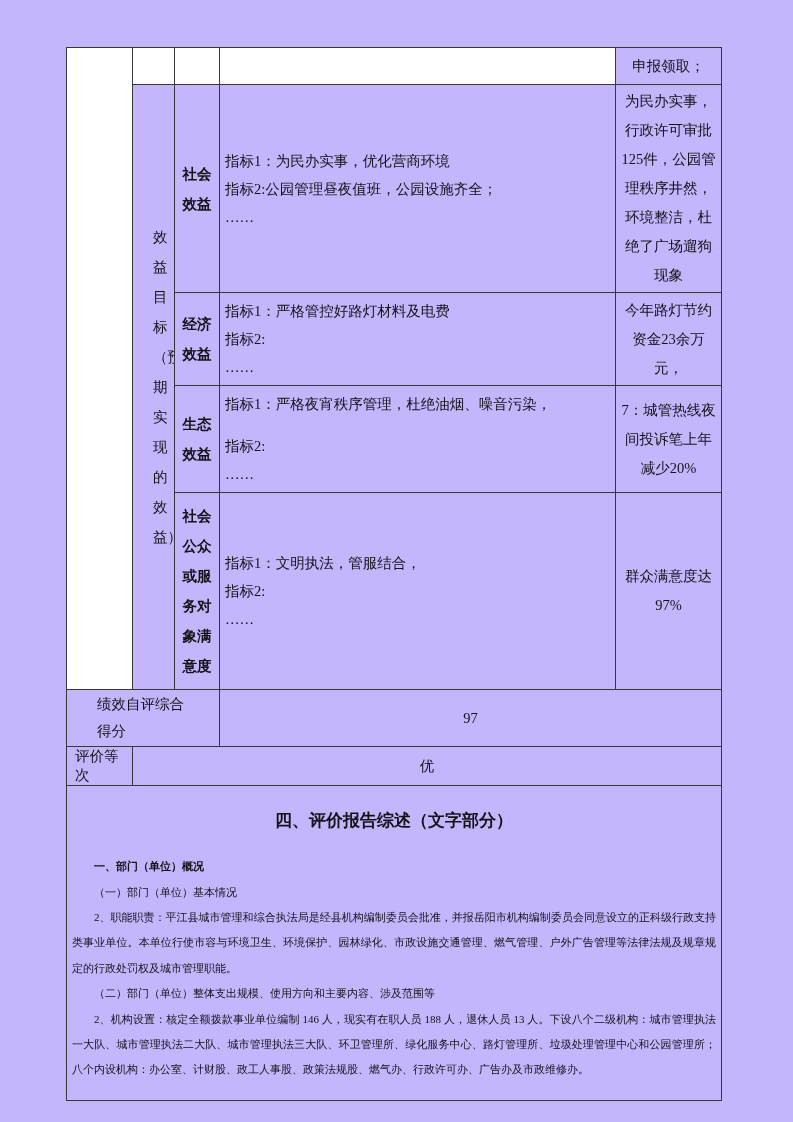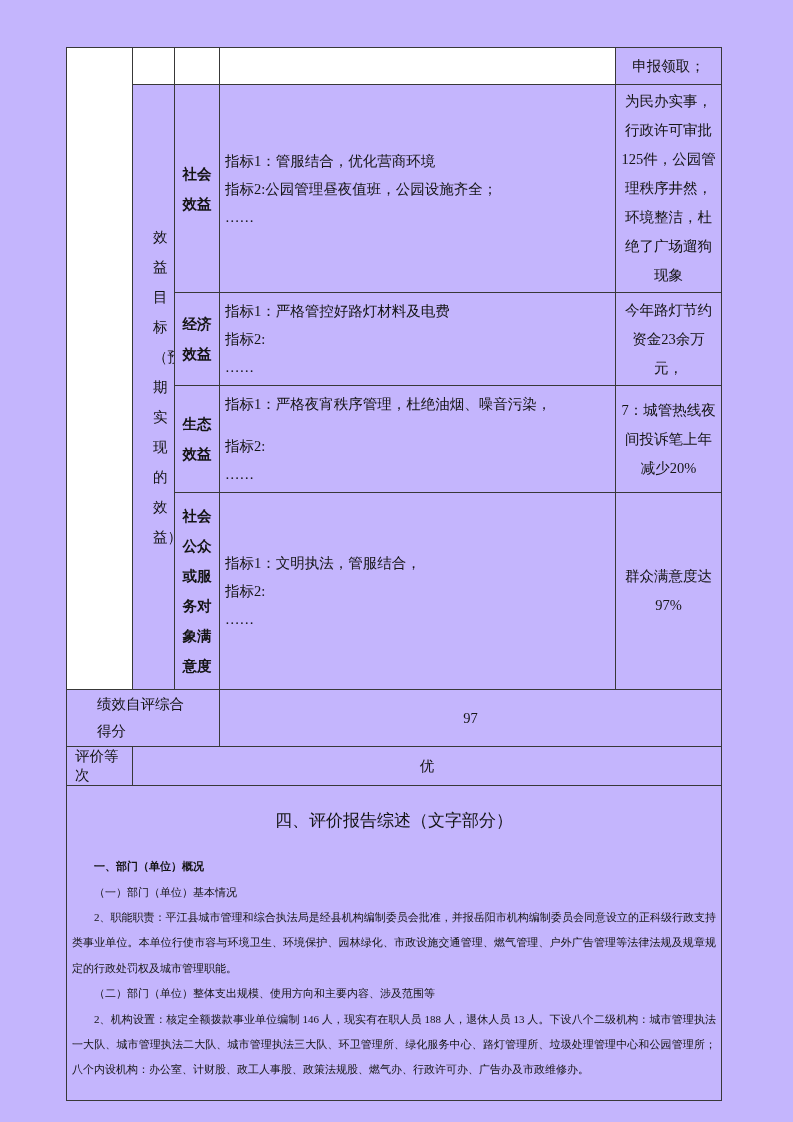--- a/index.html
+++ b/index.html
@@ -82,21 +82,21 @@
     font-size: 14.5px;
     padding: 0 8px;
   }
   td.report-cell {
     vertical-align: top;
     padding: 7px 5px 4px 5px;
     height: 303px;
   }
   .report-heading {
     text-align: center;
-    font-weight: normal;
+    font-weight: bold;
     font-size: 17px;
     line-height: 26px;
     margin-top: 2px;
   }
   .report-body { margin-top: 20px; }
   .para {
     font-size: 11px;
     line-height: 25.4px;
     text-align: justify;
     text-indent: 2em;
@@ -123,21 +123,21 @@
       <td class="empty-cell"></td>
       <td class="empty-cell"></td>
       <td class="empty-cell"></td>
       <td class="result-cell">申报领取；</td>
     </tr>
 
     <tr style="height:174px">
       <td class="group-label-cell" rowspan="4">效益目标（预期实现的效益）</td>
       <td class="category-cell">社会效益</td>
       <td class="indicator-cell">
-        <div class="ind-line">指标1：管服结合，优化营商环境</div>
+        <div class="ind-line">指标1：为民办实事，优化营商环境</div>
         <div class="ind-line">指标2:公园管理昼夜值班，公园设施齐全；</div>
         <div class="ind-line">……</div>
       </td>
       <td class="result-cell">为民办实事，行政许可审批125件，公园管理秩序井然，环境整洁，杜绝了广场遛狗现象</td>
     </tr>
 
     <tr style="height:76px">
       <td class="category-cell">经济效益</td>
       <td class="indicator-cell">
         <div class="ind-line">指标1：严格管控好路灯材料及电费</div>

